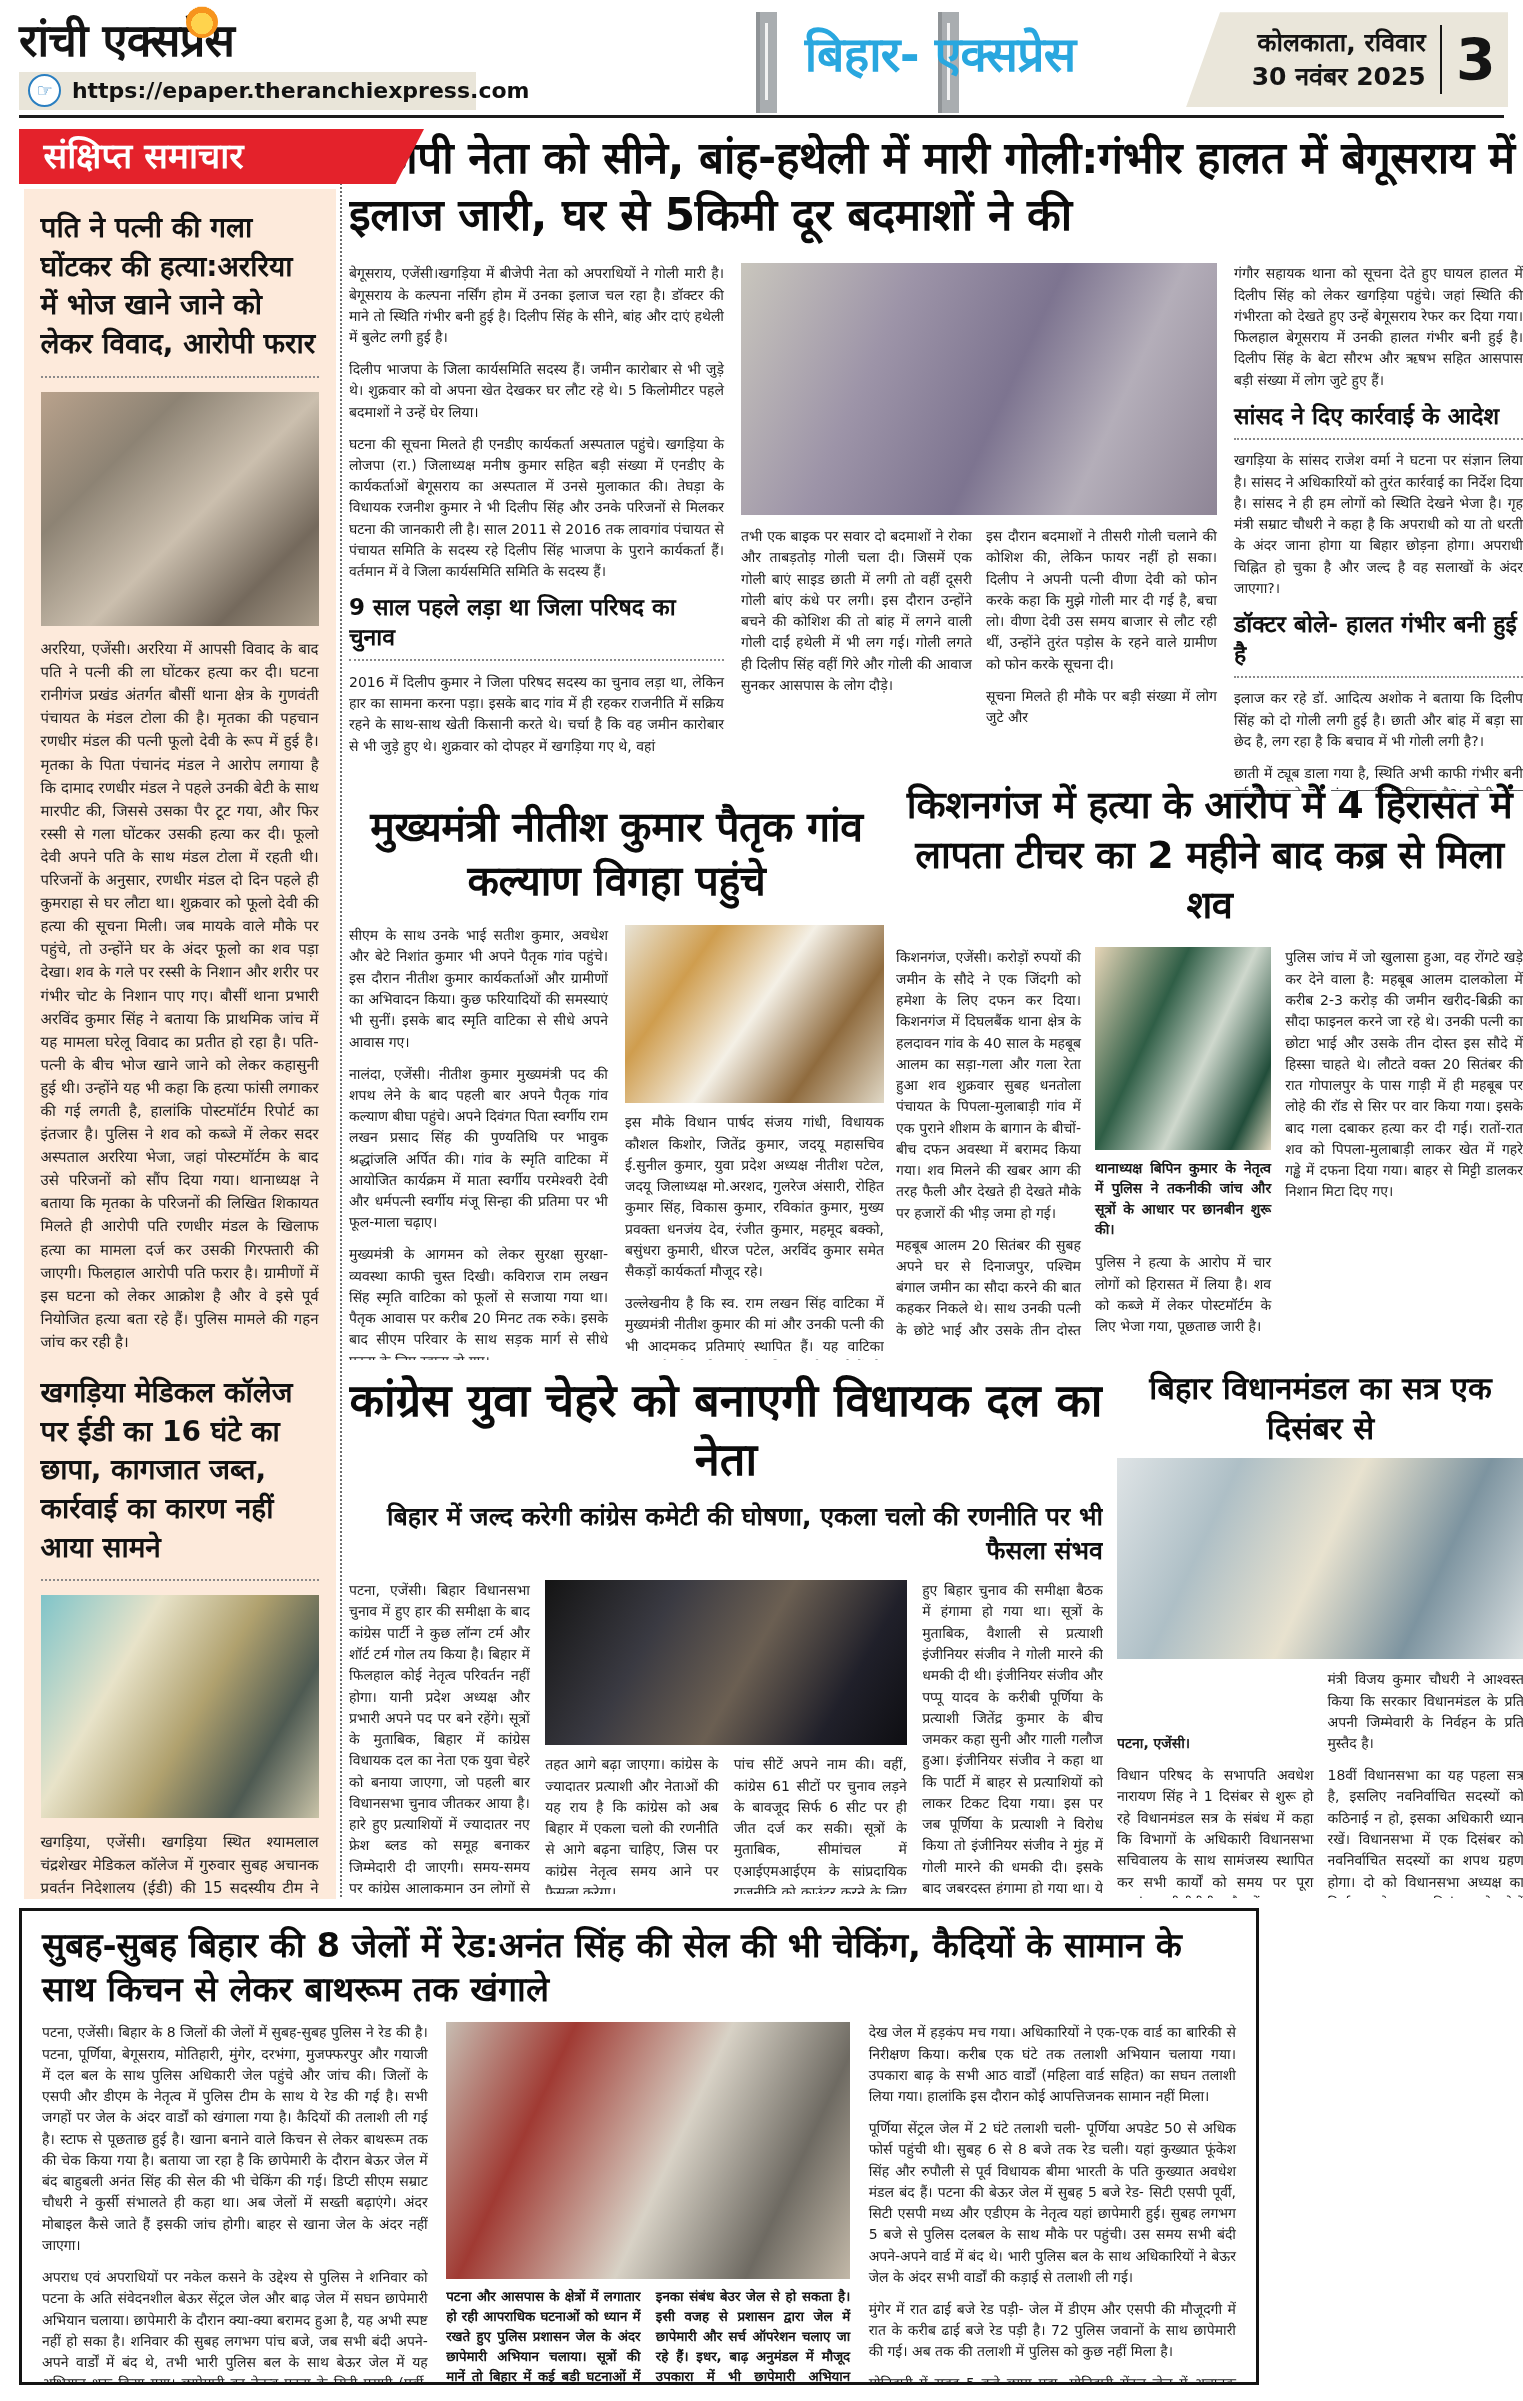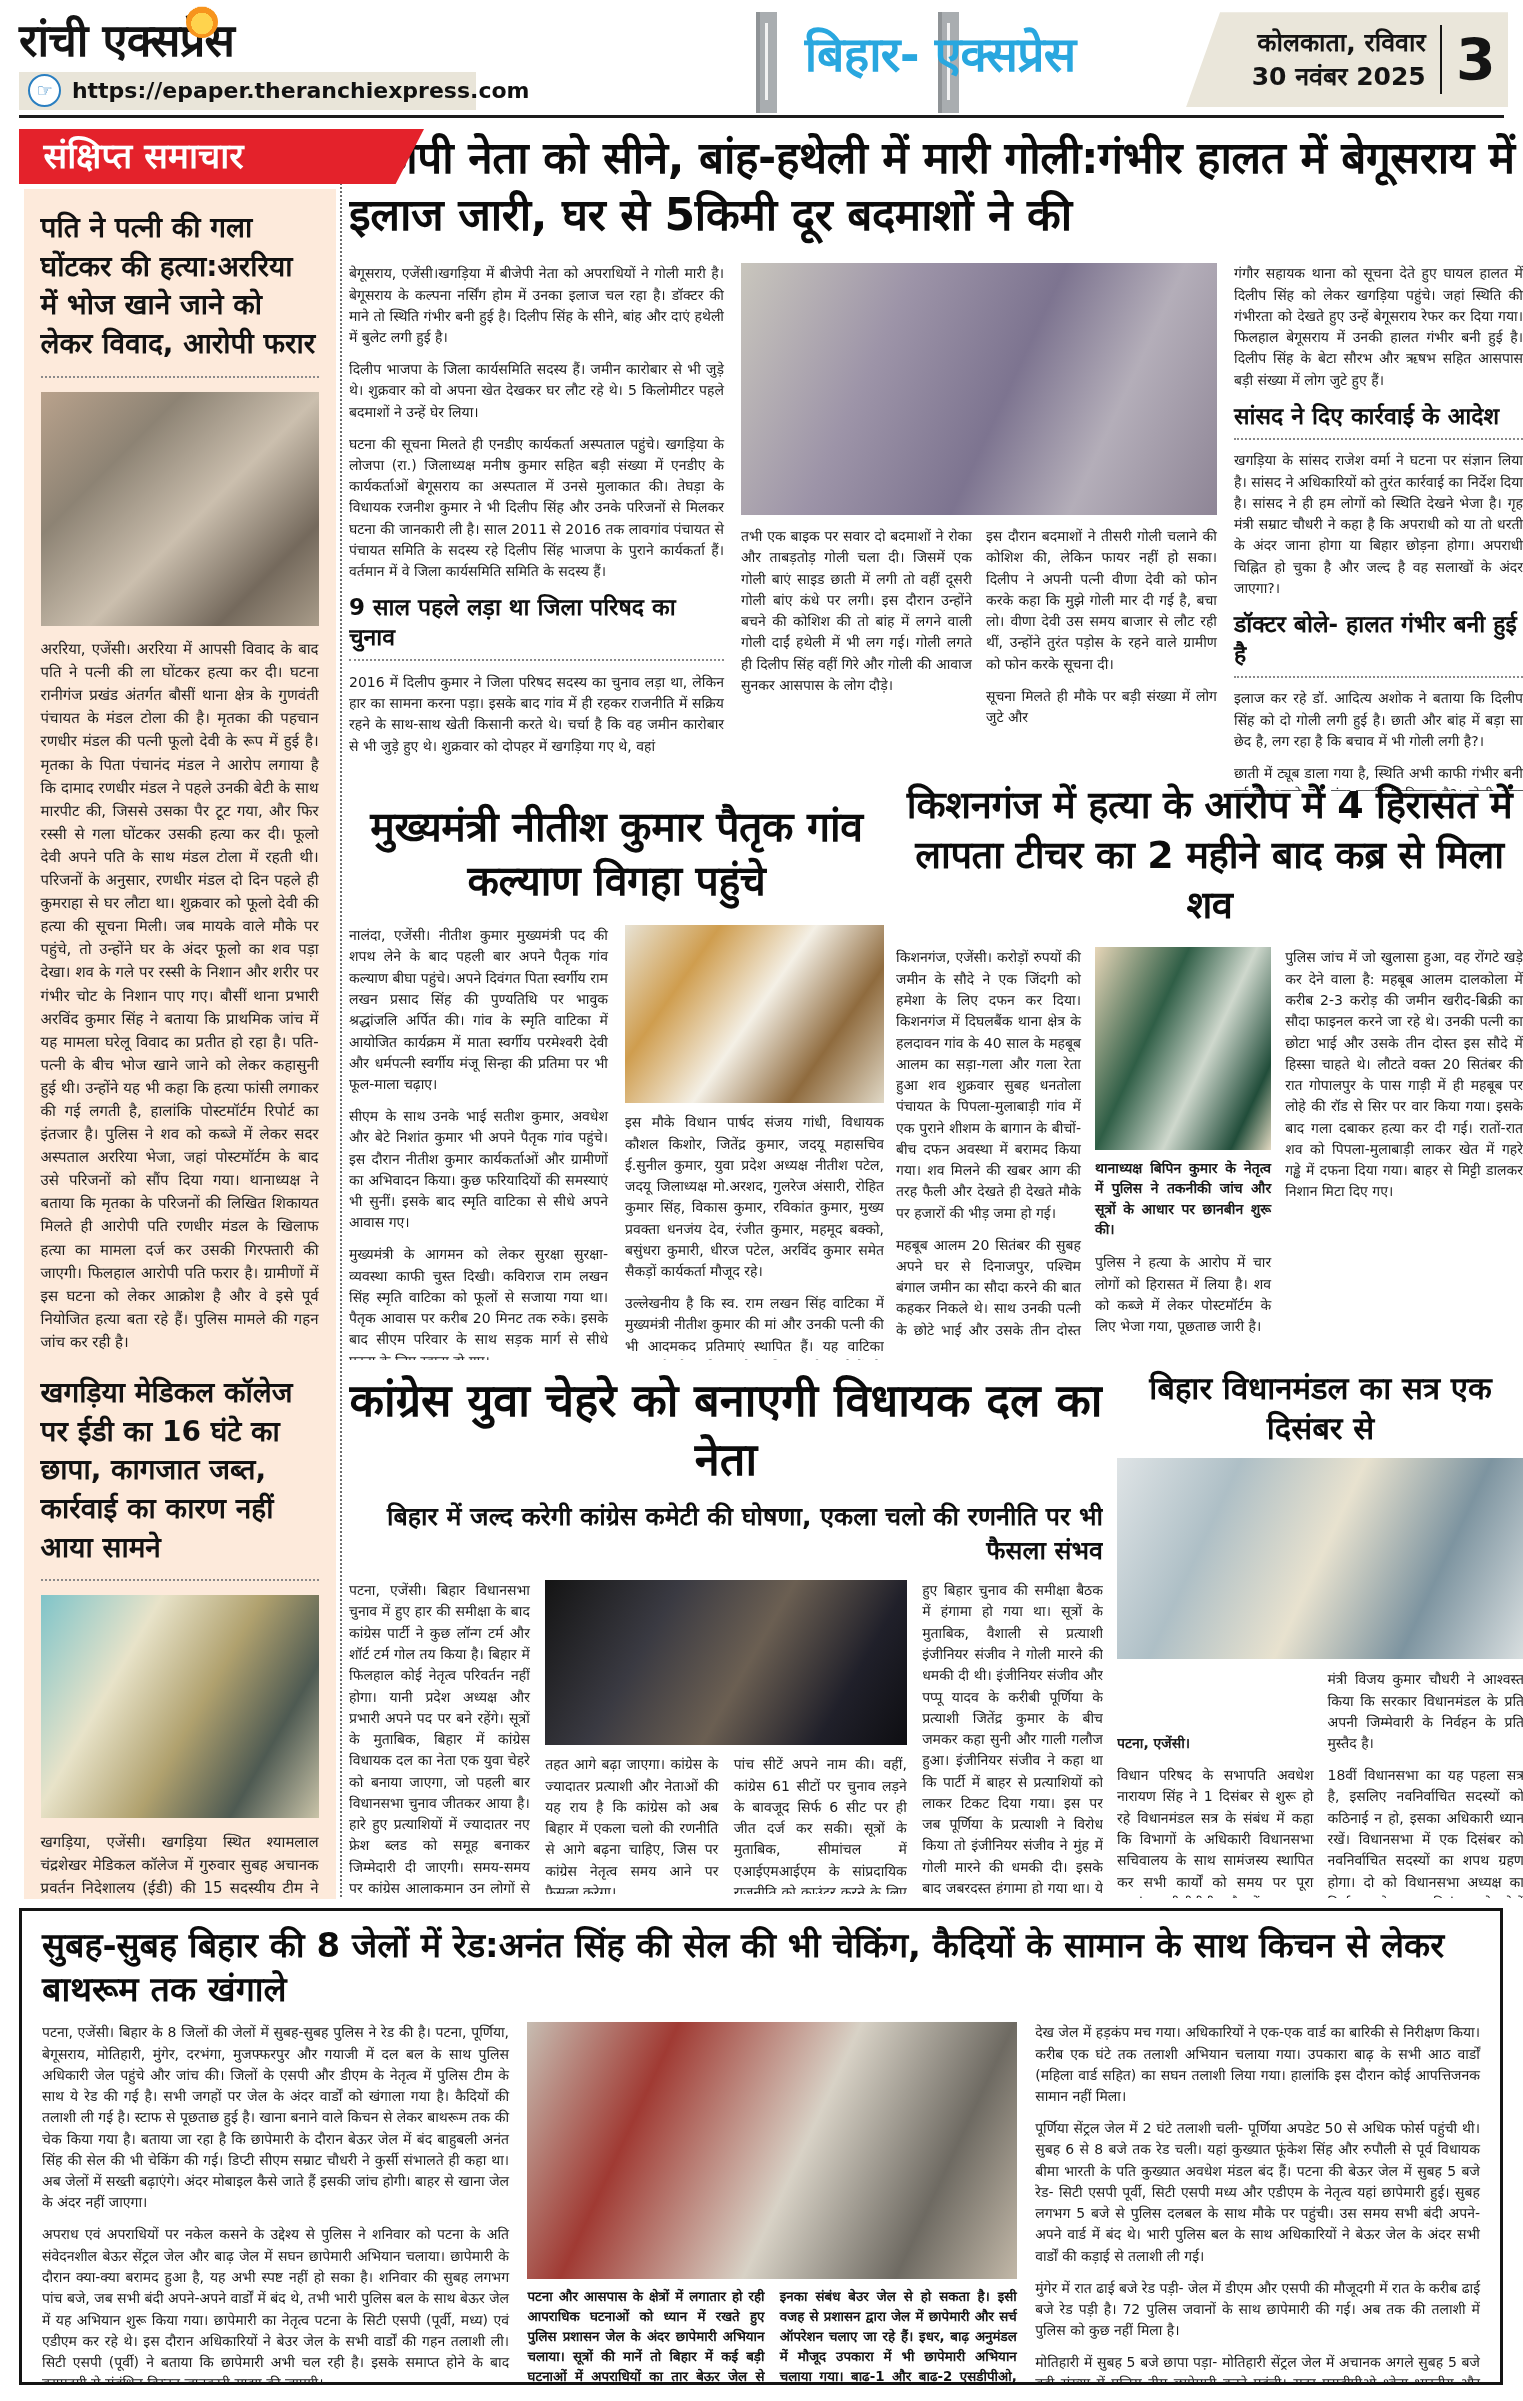--- a/index.html
+++ b/index.html
@@ -61,21 +61,21 @@
   
   #cm-art{left:349px;top:800px;width:535px;height:560px;}
   
   #kish-art{left:896px;top:780px;width:627px;height:560px;}
   
   #cong-art{left:349px;top:1372px;width:754px;height:522px;}
   #cong-art .subtitle{font-size:25px;font-weight:800;text-align:right;margin:9.2px 0 14px 0;color:#101010;}
   
   #asm-art{left:1117px;top:1368px;width:407px;height:530px;}
   
-  #jail-art{left:19px;top:1908px;width:1484px;height:477px;border:3.1px solid #141414;box-sizing:border-box;
+  #jail-art{left:19px;top:1908px;width:1240px;height:477px;border:3.1px solid #141414;box-sizing:border-box;
             padding:12.3px 20px;overflow:hidden;}
   #jail-art .cols{margin-top:10.7px;}
   .cap-cols{display:flex;gap:15.3px;margin-top:7.7px;}
   .cap-cols div{flex:1;font-size:13.4px;line-height:1.5;text-align:justify;font-weight:600;}
 </style>
 </head>
 <body>
 
 <div id="page">
 
@@ -149,22 +149,22 @@
         <p>इलाज कर रहे डॉ. आदित्य अशोक ने बताया कि दिलीप सिंह को दो गोली लगी हुई है। छाती और बांह में बड़ा सा छेद है, लग रहा है कि बचाव में भी गोली लगी है?।</p>
         <p>छाती में ट्यूब डाला गया है, स्थिति अभी काफी गंभीर बनी हुई है। अगले 72 घंटा काफी क्रिटिकल है?। गोली अंदर फंसी हुई है या निकल गई, इसका पता सुबह चलेगा। मेडिकल पॉइंट ऑफ व्यू से सभी पहलुओं पर जांच चल रही है, आंतरिक डैमेज है।</p>
       </div>
     </div>
   </div>
 
   <div id="cm-art" class="art">
     <div class="headline-l">मुख्यमंत्री नीतीश कुमार पैतृक गांव कल्याण विगहा पहुंचे</div>
     <div class="cols" style="margin-top:17px;">
       <div style="flex:1;">
+        <p>सीएम के साथ उनके भाई सतीश कुमार, अवधेश और बेटे निशांत कुमार भी अपने पैतृक गांव पहुंचे। इस दौरान नीतीश कुमार कार्यकर्ताओं और ग्रामीणों का अभिवादन किया। कुछ फरियादियों की समस्याएं भी सुनीं। इसके बाद स्मृति वाटिका से सीधे अपने आवास गए।</p>
         <p>नालंदा, एजेंसी। नीतीश कुमार मुख्यमंत्री पद की शपथ लेने के बाद पहली बार अपने पैतृक गांव कल्याण बीघा पहुंचे। अपने दिवंगत पिता स्वर्गीय राम लखन प्रसाद सिंह की पुण्यतिथि पर भावुक श्रद्धांजलि अर्पित की। गांव के स्मृति वाटिका में आयोजित कार्यक्रम में माता स्वर्गीय परमेश्वरी देवी और धर्मपत्नी स्वर्गीय मंजू सिन्हा की प्रतिमा पर भी फूल-माला चढ़ाए।</p>
-        <p>सीएम के साथ उनके भाई सतीश कुमार, अवधेश और बेटे निशांत कुमार भी अपने पैतृक गांव पहुंचे। इस दौरान नीतीश कुमार कार्यकर्ताओं और ग्रामीणों का अभिवादन किया। कुछ फरियादियों की समस्याएं भी सुनीं। इसके बाद स्मृति वाटिका से सीधे अपने आवास गए।</p>
         <p>मुख्यमंत्री के आगमन को लेकर सुरक्षा सुरक्षा-व्यवस्था काफी चुस्त दिखी। कविराज राम लखन सिंह स्मृति वाटिका को फूलों से सजाया गया था। पैतृक आवास पर करीब 20 मिनट तक रुके। इसके बाद सीएम परिवार के साथ सड़क मार्ग से सीधे पटना के लिए रवाना हो गए।</p>
 
       </div>
       <div style="flex:1;">
         <div class="photo ph4" style="height:178px;margin-bottom:9.2px;"></div>
         <p>इस मौके विधान पार्षद संजय गांधी, विधायक कौशल किशोर, जितेंद्र कुमार, जदयू महासचिव ई.सुनील कुमार, युवा प्रदेश अध्यक्ष नीतीश पटेल, जदयू जिलाध्यक्ष मो.अरशद, गुलरेज अंसारी, रोहित कुमार सिंह, विकास कुमार, रविकांत कुमार, मुख्य प्रवक्ता धनजंय देव, रंजीत कुमार, महमूद बक्को, बसुंधरा कुमारी, धीरज पटेल, अरविंद कुमार समेत सैकड़ों कार्यकर्ता मौजूद रहे।</p>
         <p>उल्लेखनीय है कि स्व. राम लखन सिंह वाटिका में मुख्यमंत्री नीतीश कुमार की मां और उनकी पत्नी की भी आदमकद प्रतिमाएं स्थापित हैं। यह वाटिका मुख्यमंत्री के परिवार के प्रति स्थानीय लोगों के सम्मान और श्रद्धा का प्रतीक बन गई है।</p>
       </div>
     </div>
   </div>

